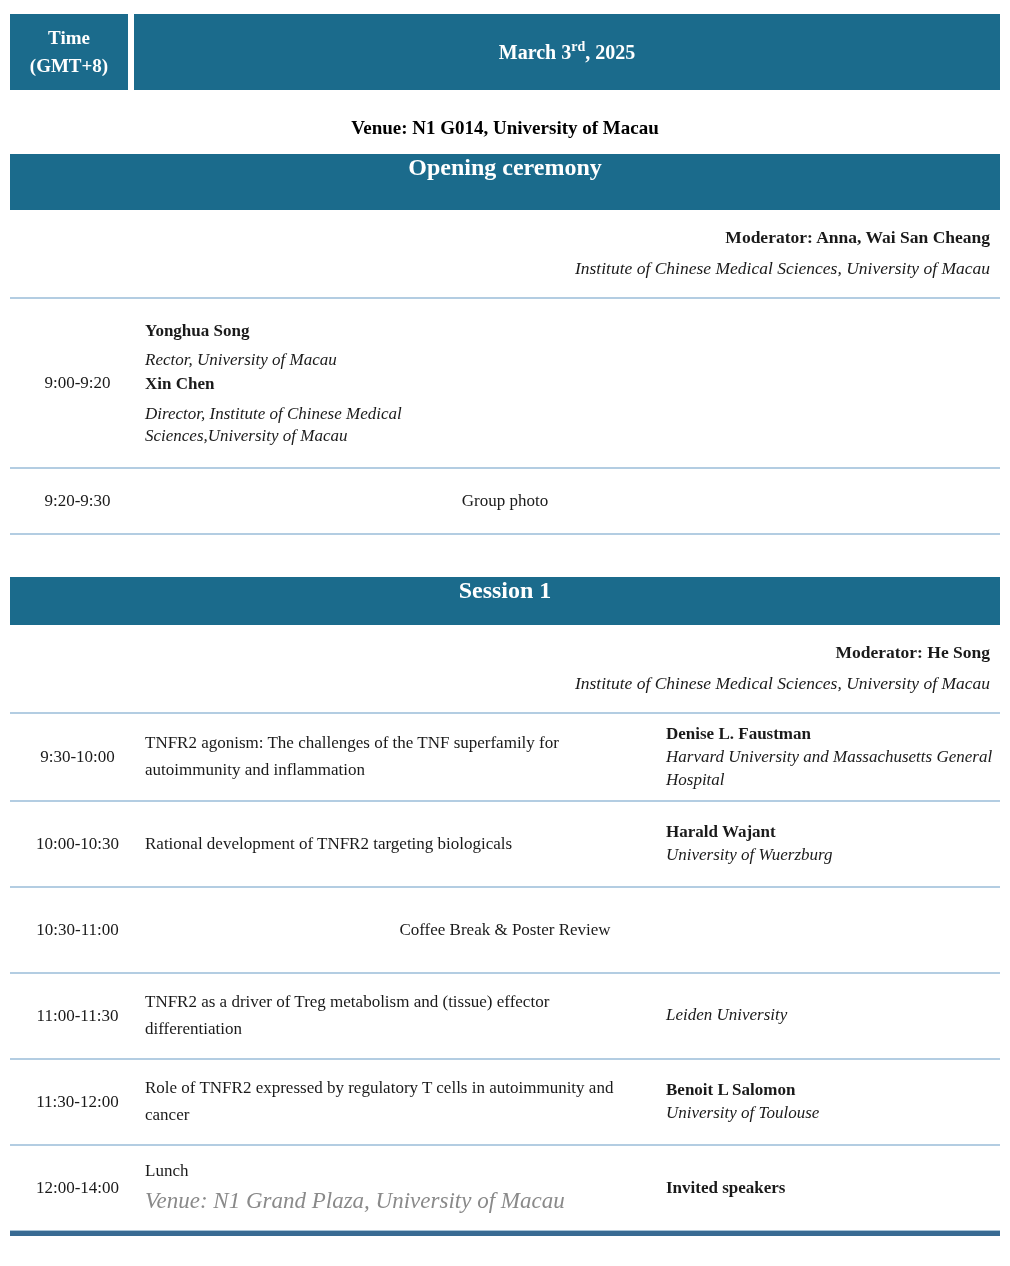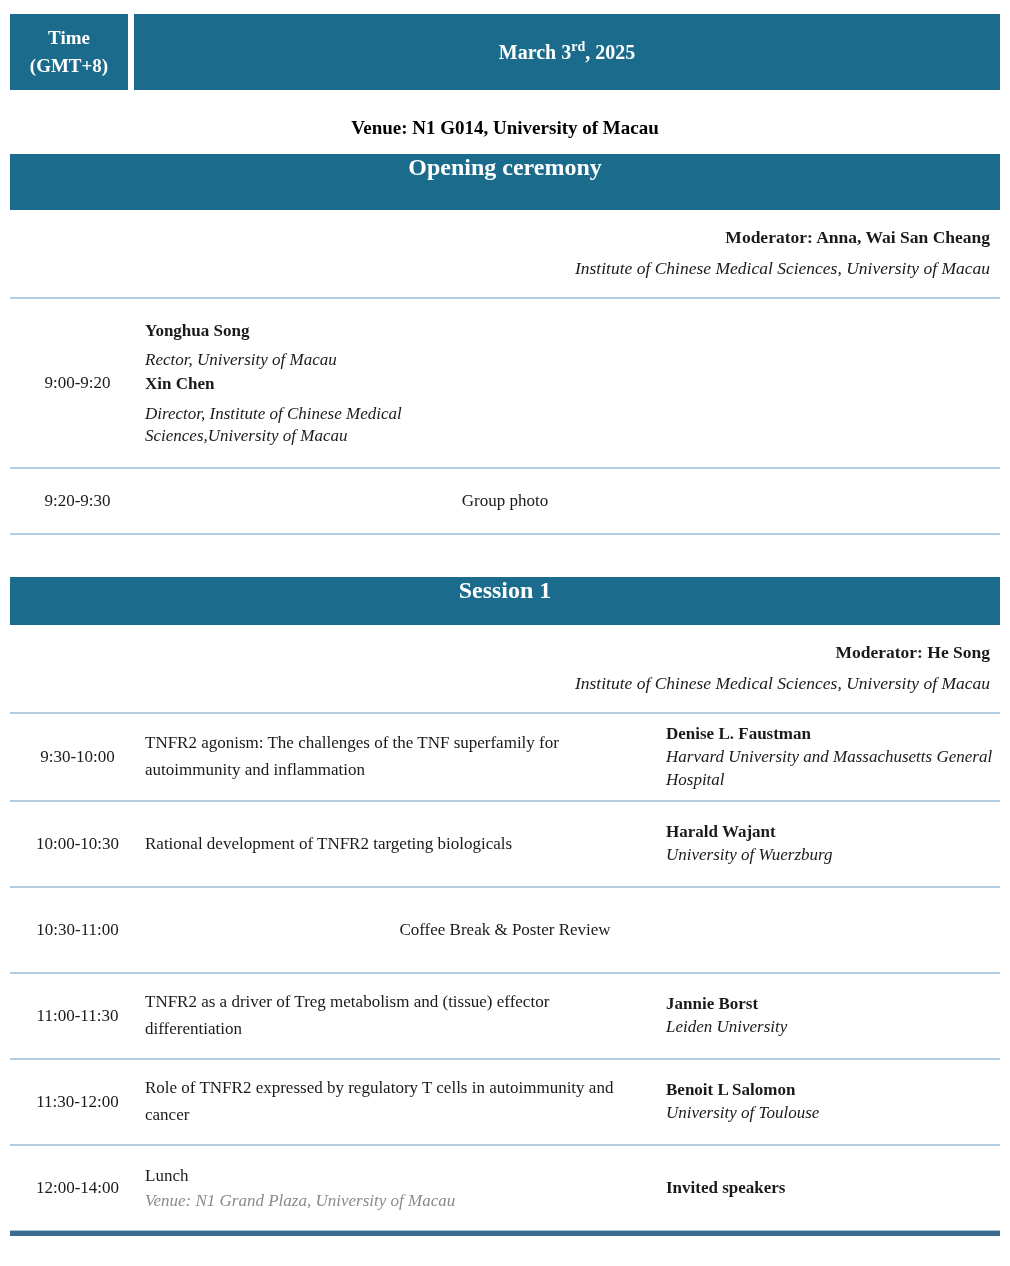--- a/index.html
+++ b/index.html
@@ -72,21 +72,21 @@
   .sp-entry .sp-name { margin-bottom: 7px; }
   .sp-entry .sp-aff { line-height: 1.3; }
 
   
   .center-row .col-time {
     position: absolute; left: 0; top: 50%; transform: translateY(-50%);
     width: 135px; flex: none;
   }
   .center-row .center-text { width: 100%; text-align: center; font-size: 17px; }
 
-  .subtitle { color: #8a8a8a; font-style: italic; font-size: 17px; line-height: 1.4; }
+  .subtitle { color: #8a8a8a; font-style: italic; font-size: 23px; line-height: 1.4; }
   .section-gap { height: 42px; }
 </style>
 </head>
 <body>
 
 <div class="page">
 
   <div class="header-bar">
     <div class="hdr-cell hdr-time">
       <span>Time</span>
@@ -173,21 +173,20 @@
     <div class="col-time">10:30-11:00</div>
     <div class="center-text">Coffee Break &amp; Poster Review</div>
   </div>
 
   <div class="divider"></div>
 
   <div class="s-row">
     <div class="col-time">11:00-11:30</div>
     <div class="col-title">TNFR2 as a driver of Treg metabolism and (tissue) effector differentiation</div>
     <div class="col-speaker">
-      <div class="sp-name">Jannie Borst</div>
       <div class="sp-aff">Leiden University</div>
     </div>
   </div>
 
   <div class="divider"></div>
 
   <div class="s-row">
     <div class="col-time">11:30-12:00</div>
     <div class="col-title">Role of TNFR2 expressed by regulatory T cells in autoimmunity and cancer</div>
     <div class="col-speaker">

